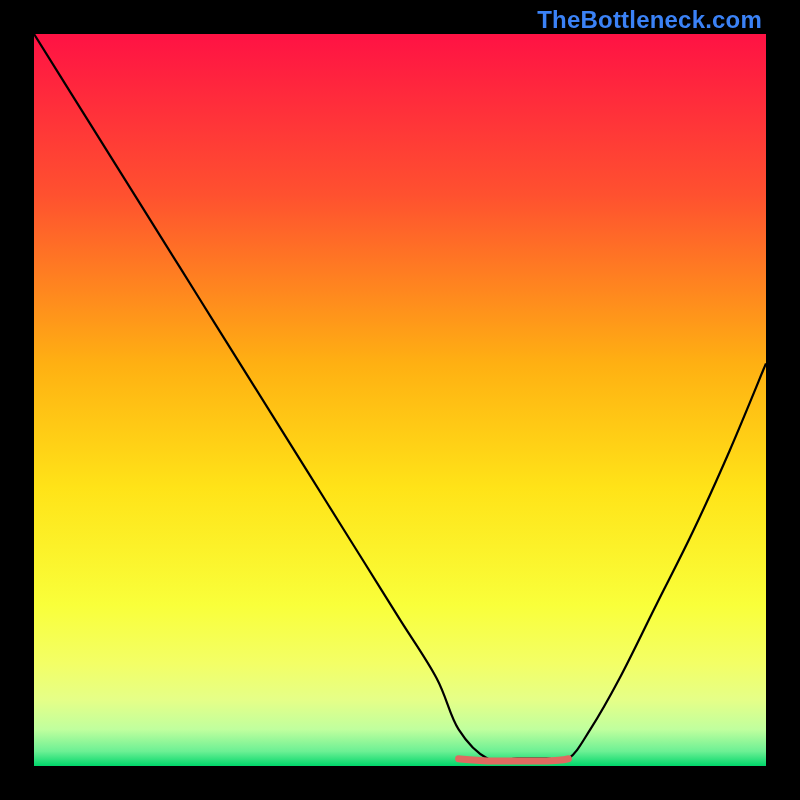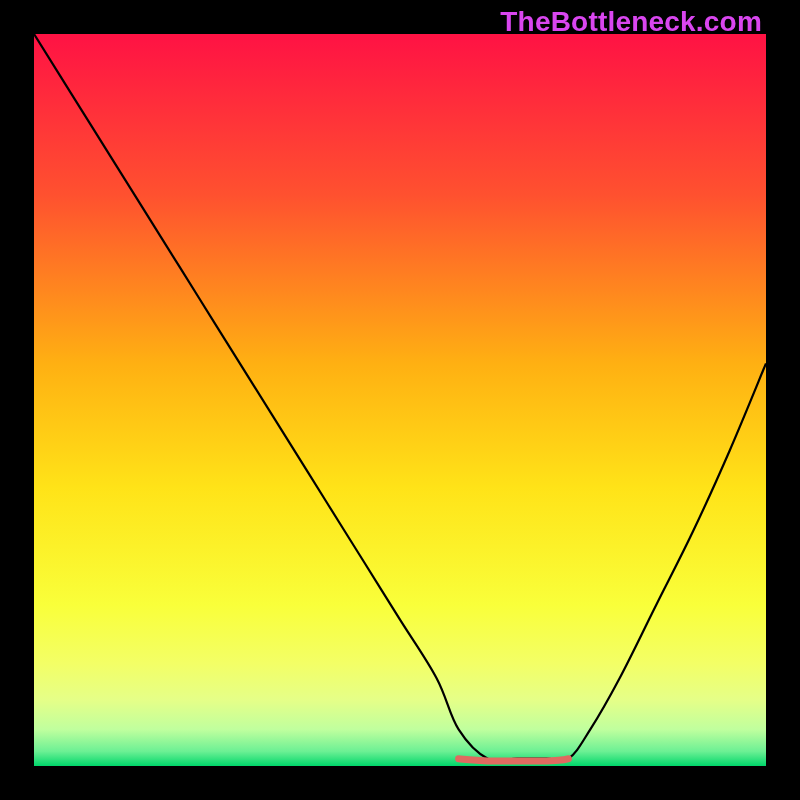--- a/index.html
+++ b/index.html
@@ -30,23 +30,23 @@
     inset: 0;
   }
   .curve-svg {
     position: absolute;
     inset: 0;
   }
   .watermark {
     position: absolute;
     top: 6px;
     right: 38px;
-    font-size: 28px;
+    font-size: 24px;
     font-weight: 600;
-    color: #d946ef;
+    color: #3b82f6;
     letter-spacing: 0.2px;
   }
 </style>
 </head>
 <body>
 
 <div class="chart-wrap">
 
   <div class="watermark">TheBottleneck.com</div>
 

